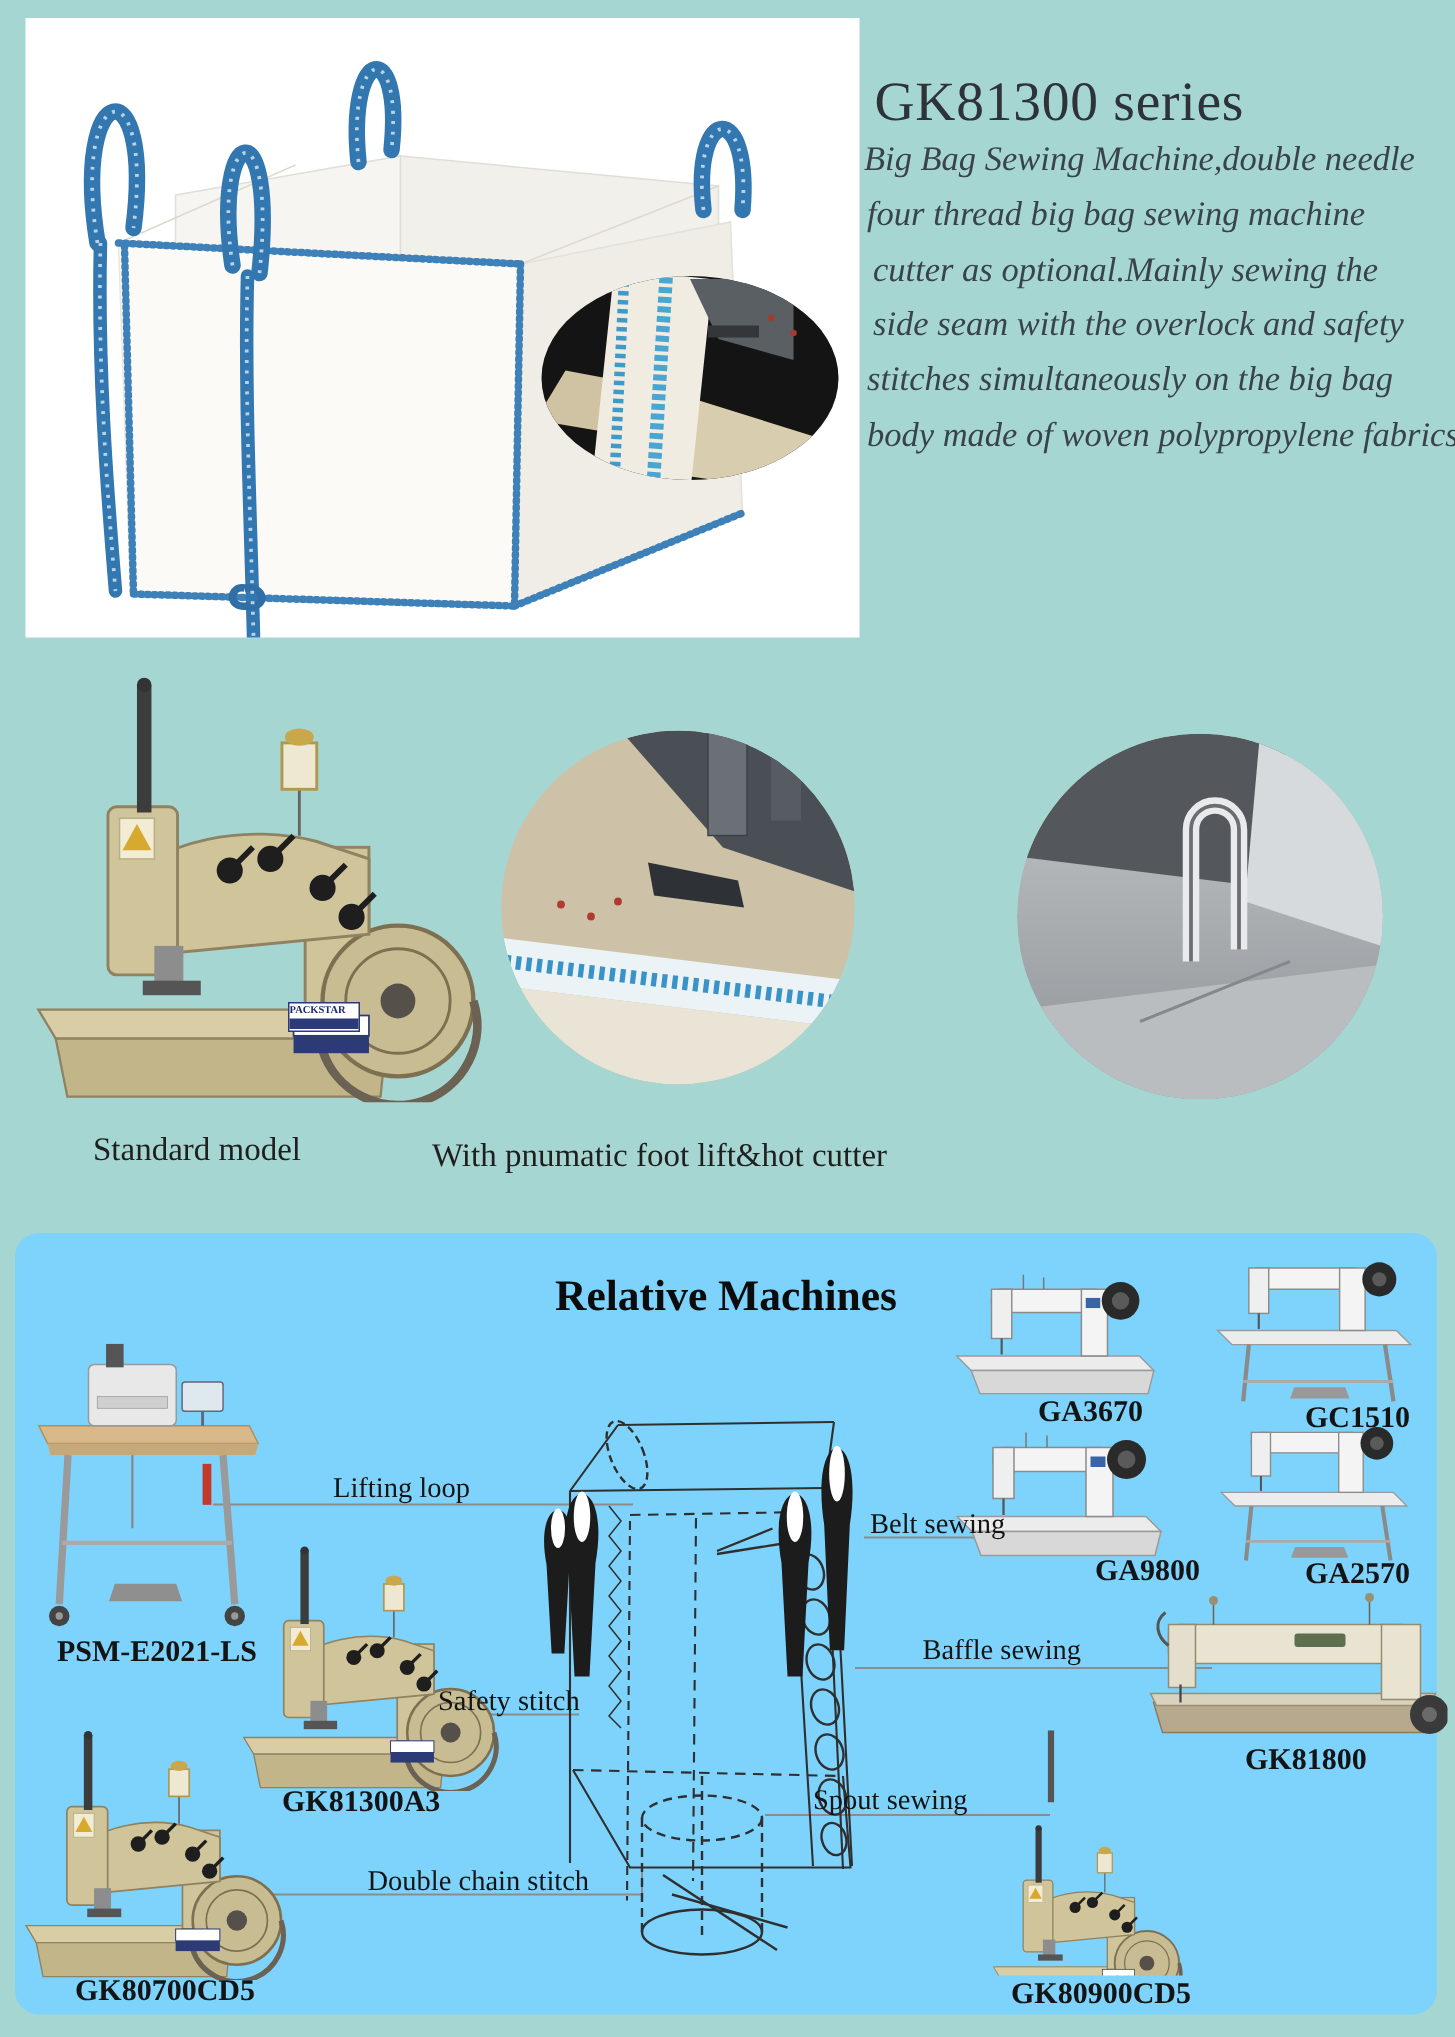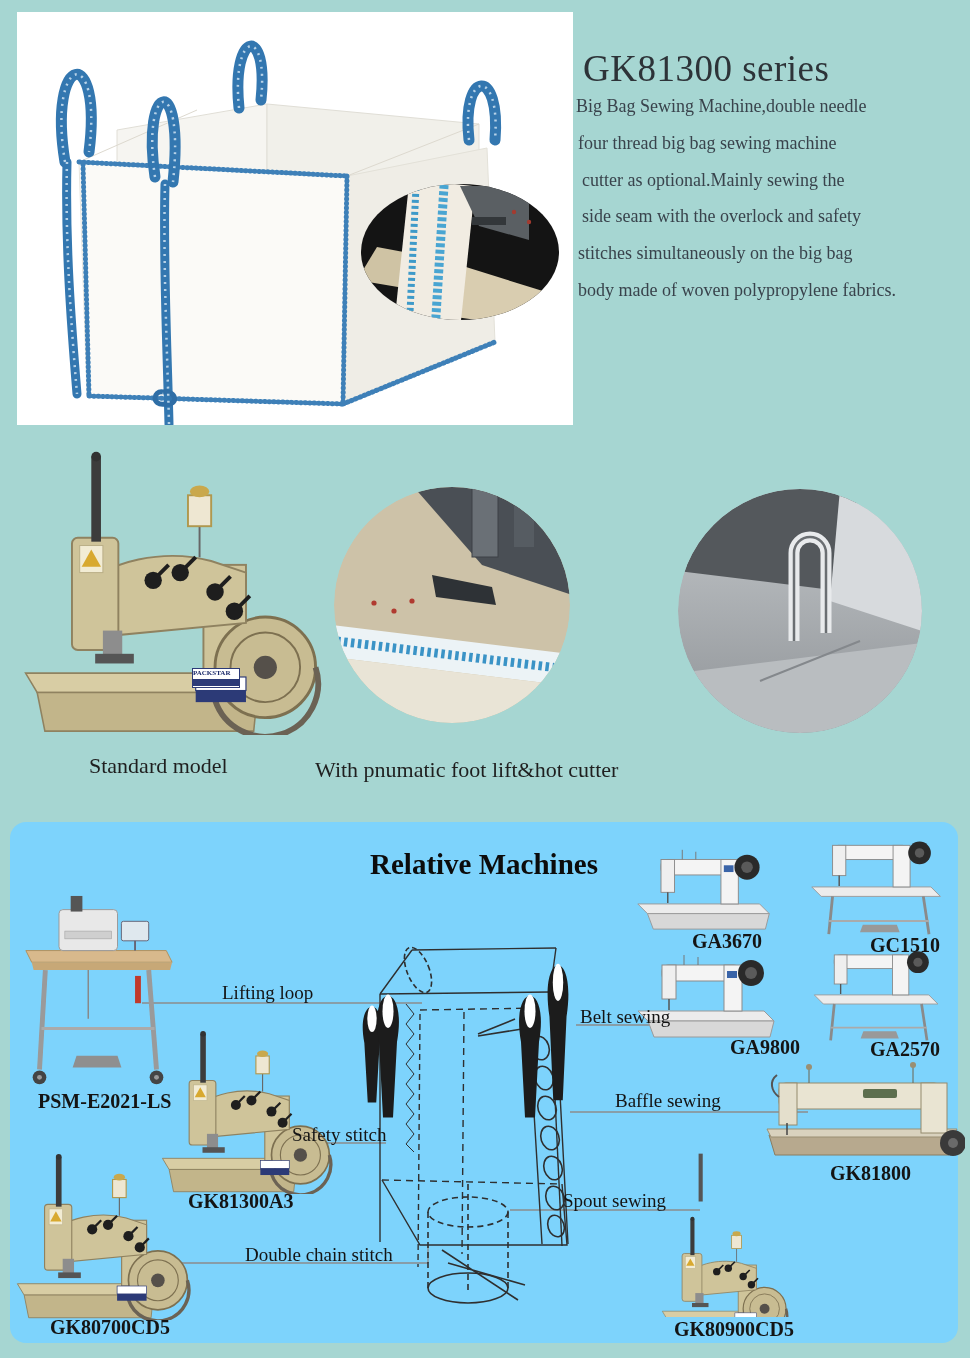--- a/index.html
+++ b/index.html
@@ -3,30 +3,30 @@
 <meta charset="utf-8">
 <style>
   html,body{margin:0;padding:0;background:#a6d6d2;}
   .page{position:relative;width:970px;height:1358px;background:#a6d6d2;overflow:hidden;
         font-family:"Liberation Serif",serif;}
   .abs{position:absolute;}
 
   
   .bag-box{left:17px;top:12px;width:556px;height:413px;background:#ffffff;}
   .hero-title{left:583px;top:22px;font-size:37px;font-weight:400;color:#2d3338;letter-spacing:.5px;}
-  .desc{left:576px;top:88px;width:394px;font-size:18px;line-height:36.8px;color:#39434c;}
+  .desc{left:576px;top:88px;width:394px;font-size:23px;line-height:36.8px;color:#39434c;font-style:italic;}
   .desc div{white-space:nowrap;}
   .ind1{padding-left:2px}.ind2{padding-left:6px}
 
   
   .circle-photo{border-radius:50%;overflow:hidden;}
   .brand-chip{left:192px;top:668px;width:46px;height:18px;background:#ffffff;border:1px solid #2c3a77;
               font-size:7px;font-weight:700;color:#1b2a6b;text-align:left;line-height:9px;}
   .brand-chip .bar{height:7px;background:#2c3a77;margin-top:1px;}
-  .cap{font-size:22px;color:#1f1f1f;white-space:nowrap;margin-left:27px;}
+  .cap{font-size:22px;color:#1f1f1f;white-space:nowrap;}
 
   
   .panel{left:10px;top:822px;width:948px;height:521px;background:#7dd3fc;border-radius:16px;}
   .panel-title{left:0;top:26px;width:100%;text-align:center;font-size:29px;font-weight:700;color:#0c0c0c;}
   .mlabel{font-weight:700;font-size:20px;color:#141414;white-space:nowrap;}
   .clabel{font-size:19px;color:#141414;white-space:nowrap;}
 </style>
 </head>
 <body>
 
@@ -365,16 +365,16 @@
     <div class="abs mlabel" style="left:860px;top:112px">GC1510</div>
     <div class="abs mlabel" style="left:720px;top:214px">GA9800</div>
     <div class="abs mlabel" style="left:860px;top:216px">GA2570</div>
     <div class="abs mlabel" style="left:820px;top:340px">GK81800</div>
 
     <div class="abs clabel" style="left:212px;top:160px">Lifting loop</div>
     <div class="abs clabel" style="left:282px;top:302px">Safety stitch</div>
     <div class="abs clabel" style="left:235px;top:422px">Double chain stitch</div>
     <div class="abs clabel" style="left:570px;top:184px">Belt sewing</div>
     <div class="abs clabel" style="left:605px;top:268px">Baffle sewing</div>
-    <div class="abs clabel" style="left:553px;top:368px">Spout sewing</div>
+    <div class="abs clabel" style="left:532px;top:368px">Spout sewing</div>
   </div>
 
 </div>
 
 </body></html>

